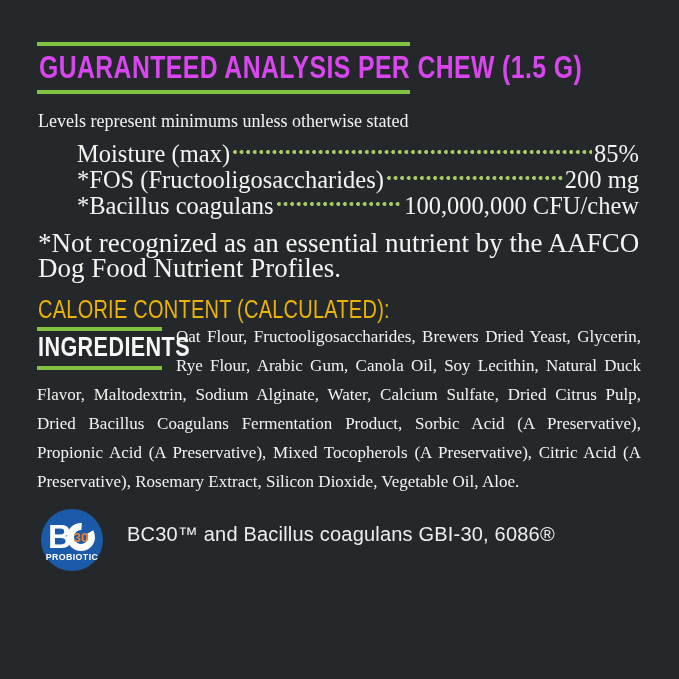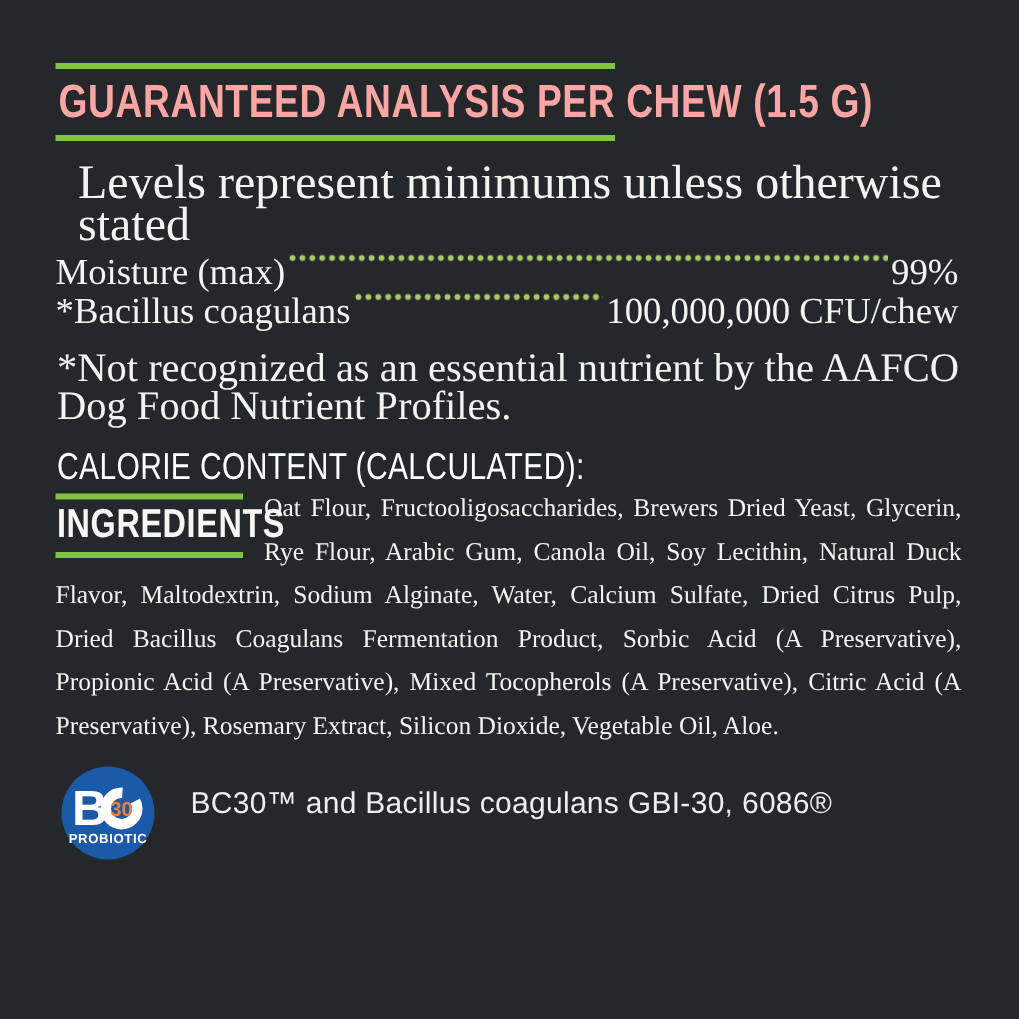--- a/index.html
+++ b/index.html
@@ -24,38 +24,39 @@
     border-bottom:4px solid #82c341;
     padding:6px 0 7px 2px;
   }
   .ga-header h1{
     margin:0;
     font-family:"Liberation Sans","DejaVu Sans",sans-serif;
     font-weight:bold;
     font-size:31px;
     line-height:31px;
     letter-spacing:.5px;
-    color:#fca5a5;
+    color:#d946ef;
     white-space:nowrap;
   }
   .cond{display:inline-block;transform:scaleX(.80);transform-origin:0 50%;}
   
   .note{
-    margin:13px 0 0 15px;
-    font-size:32px;
+    margin:13px 0 0 1px;
+    font-size:18px;
     line-height:28px;
     font-family:Liberation Serif, serif;
   }
   .rows{margin-top:6px;width:602px;}
   .row{
     display:flex;
-    align-items:flex-start;
+    align-items:center;
     font-size:24.5px;
     line-height:26px;
     white-space:nowrap;
+    margin-left:40px;
   }
   .row .lbl{flex:0 0 auto;}
   .row .val{flex:0 0 auto;}
   .leader{
     flex:1 1 auto;
     height:6px;
     margin:0 2px 5px 2px;
     background-image:radial-gradient(circle at 3px 3px,#a8ca67 1.8px,rgba(0,0,0,0) 2.2px);
     background-size:6.6px 6px;
     background-repeat:repeat-x;
@@ -67,21 +68,21 @@
     line-height:24.5px;
   }
   
   .cal-head{
     margin:17px 0 0 1px;
     font-family:"Liberation Sans","DejaVu Sans",sans-serif;
     font-size:25px;
     line-height:25px;
     font-weight:normal;
     letter-spacing:.3px;
-    color:#ffffff;
+    color:#eab308;
     white-space:nowrap;
   }
   .cal-val{
     margin:3px 0 0 1px;
     font-size:24.5px;
     line-height:27px;
   }
   
   .ingredients{
     width:604px;
@@ -136,21 +137,26 @@
   <div class="ga-header">
     <h1><span class="cond">GUARANTEED ANALYSIS PER CHEW (1.5 G)</span></h1>
   </div>
 
   <p class="note">Levels represent minimums unless otherwise stated</p>
 
   <div class="rows">
     <div class="row">
       <span class="lbl">Moisture (max)</span>
       <span class="leader"></span>
-      <span class="val">99%</span>
+      <span class="val">85%</span>
+    </div>
+    <div class="row">
+      <span class="lbl">*FOS (Fructooligosaccharides)</span>
+      <span class="leader"></span>
+      <span class="val">200 mg</span>
     </div>
     <div class="row">
       <span class="lbl">*Bacillus coagulans</span>
       <span class="leader"></span>
       <span class="val">100,000,000 CFU/chew</span>
     </div>
   </div>
 
   <p class="footnote">*Not recognized as an essential nutrient by the AAFCO Dog Food Nutrient Profiles.</p>
 

